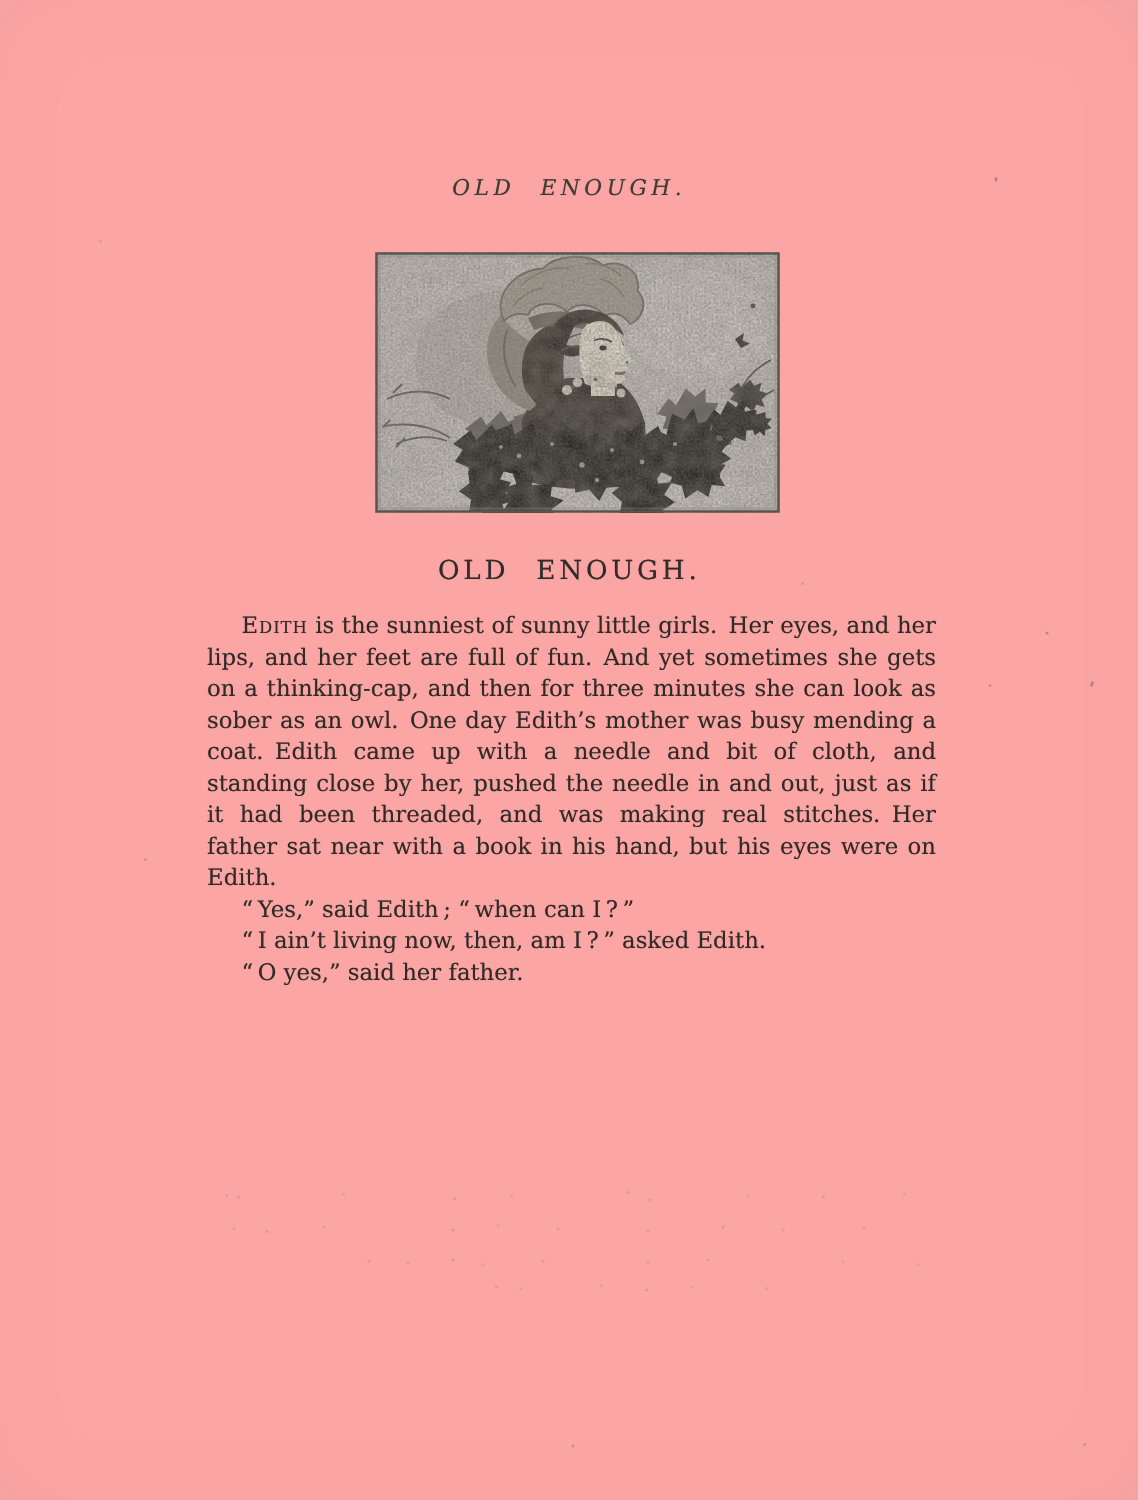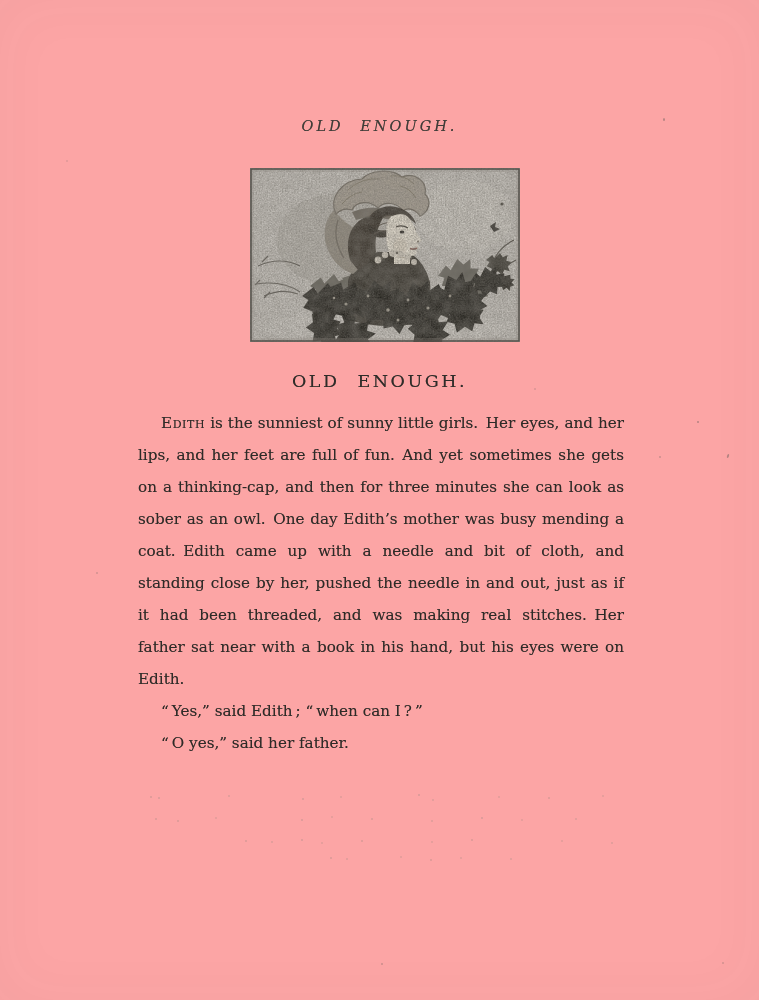--- a/index.html
+++ b/index.html
@@ -17,21 +17,21 @@
   }
   .illustration{position:absolute;top:168px;left:250px;width:270px;height:174px;}
   .illustration svg{display:block;width:100%;height:100%;}
   .chapter-title{
     position:absolute;top:371px;left:0;right:0;text-align:center;
     font-size:17.5px;letter-spacing:2.5px;word-spacing:10px;color:#2f2c29;
     text-shadow:0 0 0.5px rgba(50,46,42,0.5);
   }
   .text-block{
     position:absolute;top:407px;left:138px;width:486px;
-    font-size:15.2px;line-height:32px;text-align:justify;
+    font-size:15.2px;line-height:21px;text-align:justify;
     text-shadow:0 0 0.5px rgba(50,46,42,0.45);
   }
   .text-block p{margin:0;text-indent:23px;}
   .lead{font-variant-caps:small-caps;letter-spacing:0.6px;}
   .speck{position:absolute;border-radius:50%;background:rgba(95,92,86,0.45);}
   .bleed{position:absolute;width:2px;height:2px;border-radius:50%;background:rgba(130,127,120,0.28);}
 </style>
 </head>
 <body>
 
@@ -165,20 +165,21 @@
       <rect x="1" y="1" width="268" height="172" fill="none" stroke="#57534d" stroke-width="1.6"></rect>
       <rect x="3" y="3" width="264" height="168" fill="none" stroke="#8b8780" stroke-width="1.4" opacity="0.4"></rect>
     </svg>
   </div>
 
   <div class="chapter-title">OLD ENOUGH.</div>
 
   <div class="text-block">
     <p><span class="lead">Edith</span><span> is the sunniest of sunny little girls. Her eyes, and her lips, and her feet are full of fun. And yet sometimes she gets on a thinking-cap, and then for three minutes she can look as sober as an owl. One day Edith’s mother was busy mending a coat. Edith came up with a needle and bit of cloth, and standing close by her, pushed the needle in and out, just as if it had been threaded, and was making real stitches. Her father sat near with a book in his hand, but his eyes were on Edith.</span></p>
     <p><span class="lead"></span><span>“ Yes,” said Edith ; “ when can I ? ”</span></p>
+    <p><span class="lead"></span><span>“ I ain’t living now, then, am I ? ” asked Edith.</span></p>
     <p><span class="lead"></span><span>“ O yes,” said her father.</span></p>
   </div>
 
   <i class="speck" style="left:663px;top:118px;width:2px;height:3px;"></i>
   <i class="speck" style="left:697px;top:421px;width:2px;height:2px;"></i>
   <i class="speck" style="left:659px;top:456px;width:2px;height:2px;opacity:.7;"></i>
   <i class="speck" style="left:727px;top:454px;width:2px;height:4px;transform:rotate(18deg);"></i>
   <i class="speck" style="left:96px;top:572px;width:2px;height:2px;opacity:.6;"></i>
   <i class="speck" style="left:381px;top:963px;width:2px;height:2px;opacity:.7;"></i>
   <i class="speck" style="left:722px;top:962px;width:2px;height:2px;opacity:.6;"></i>

